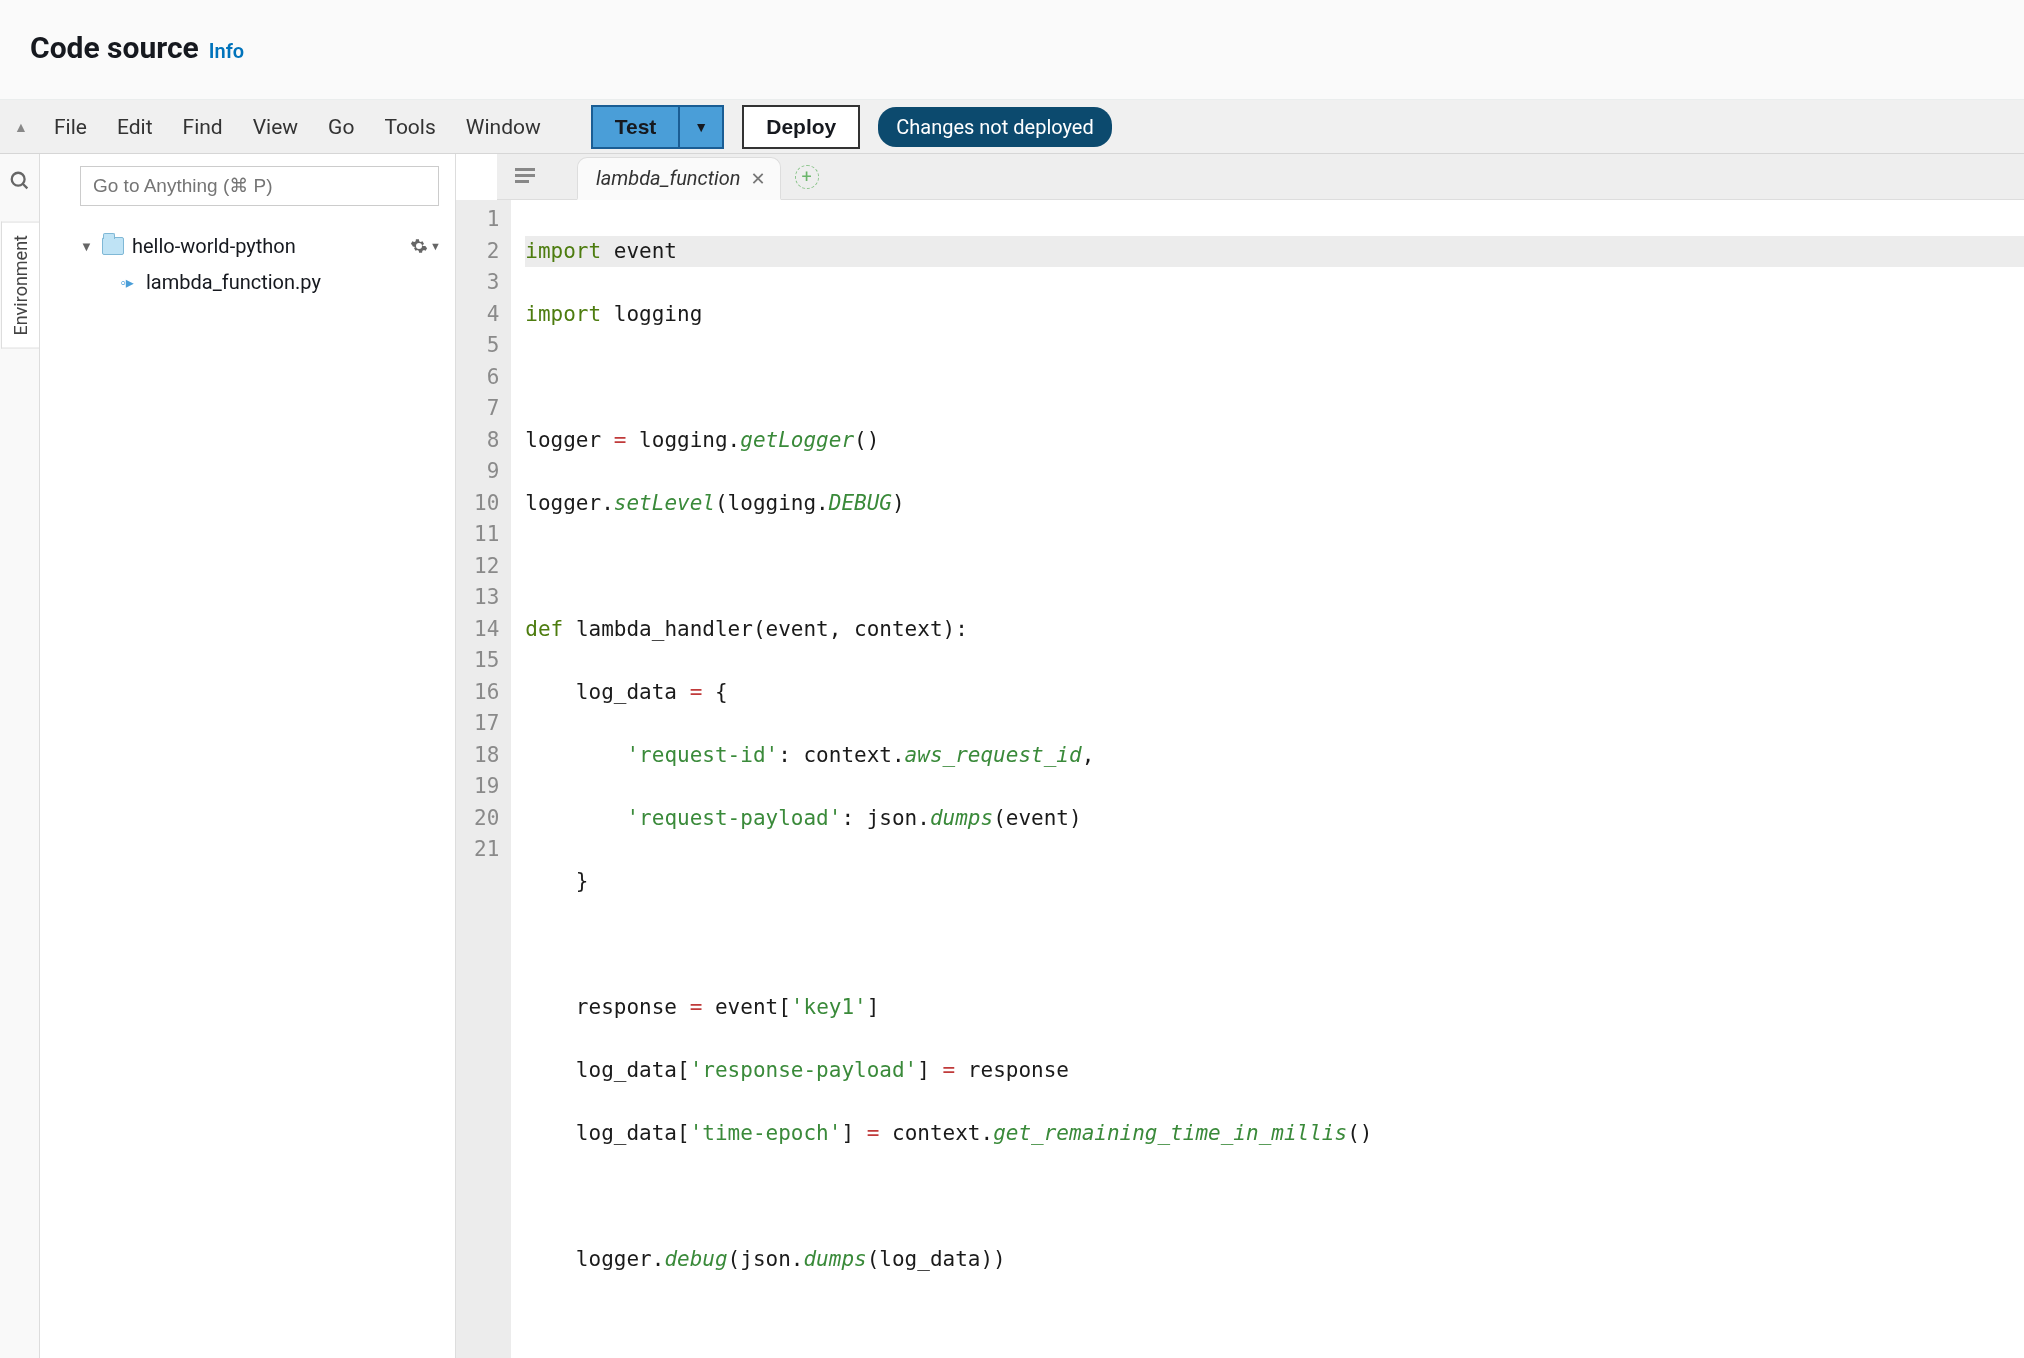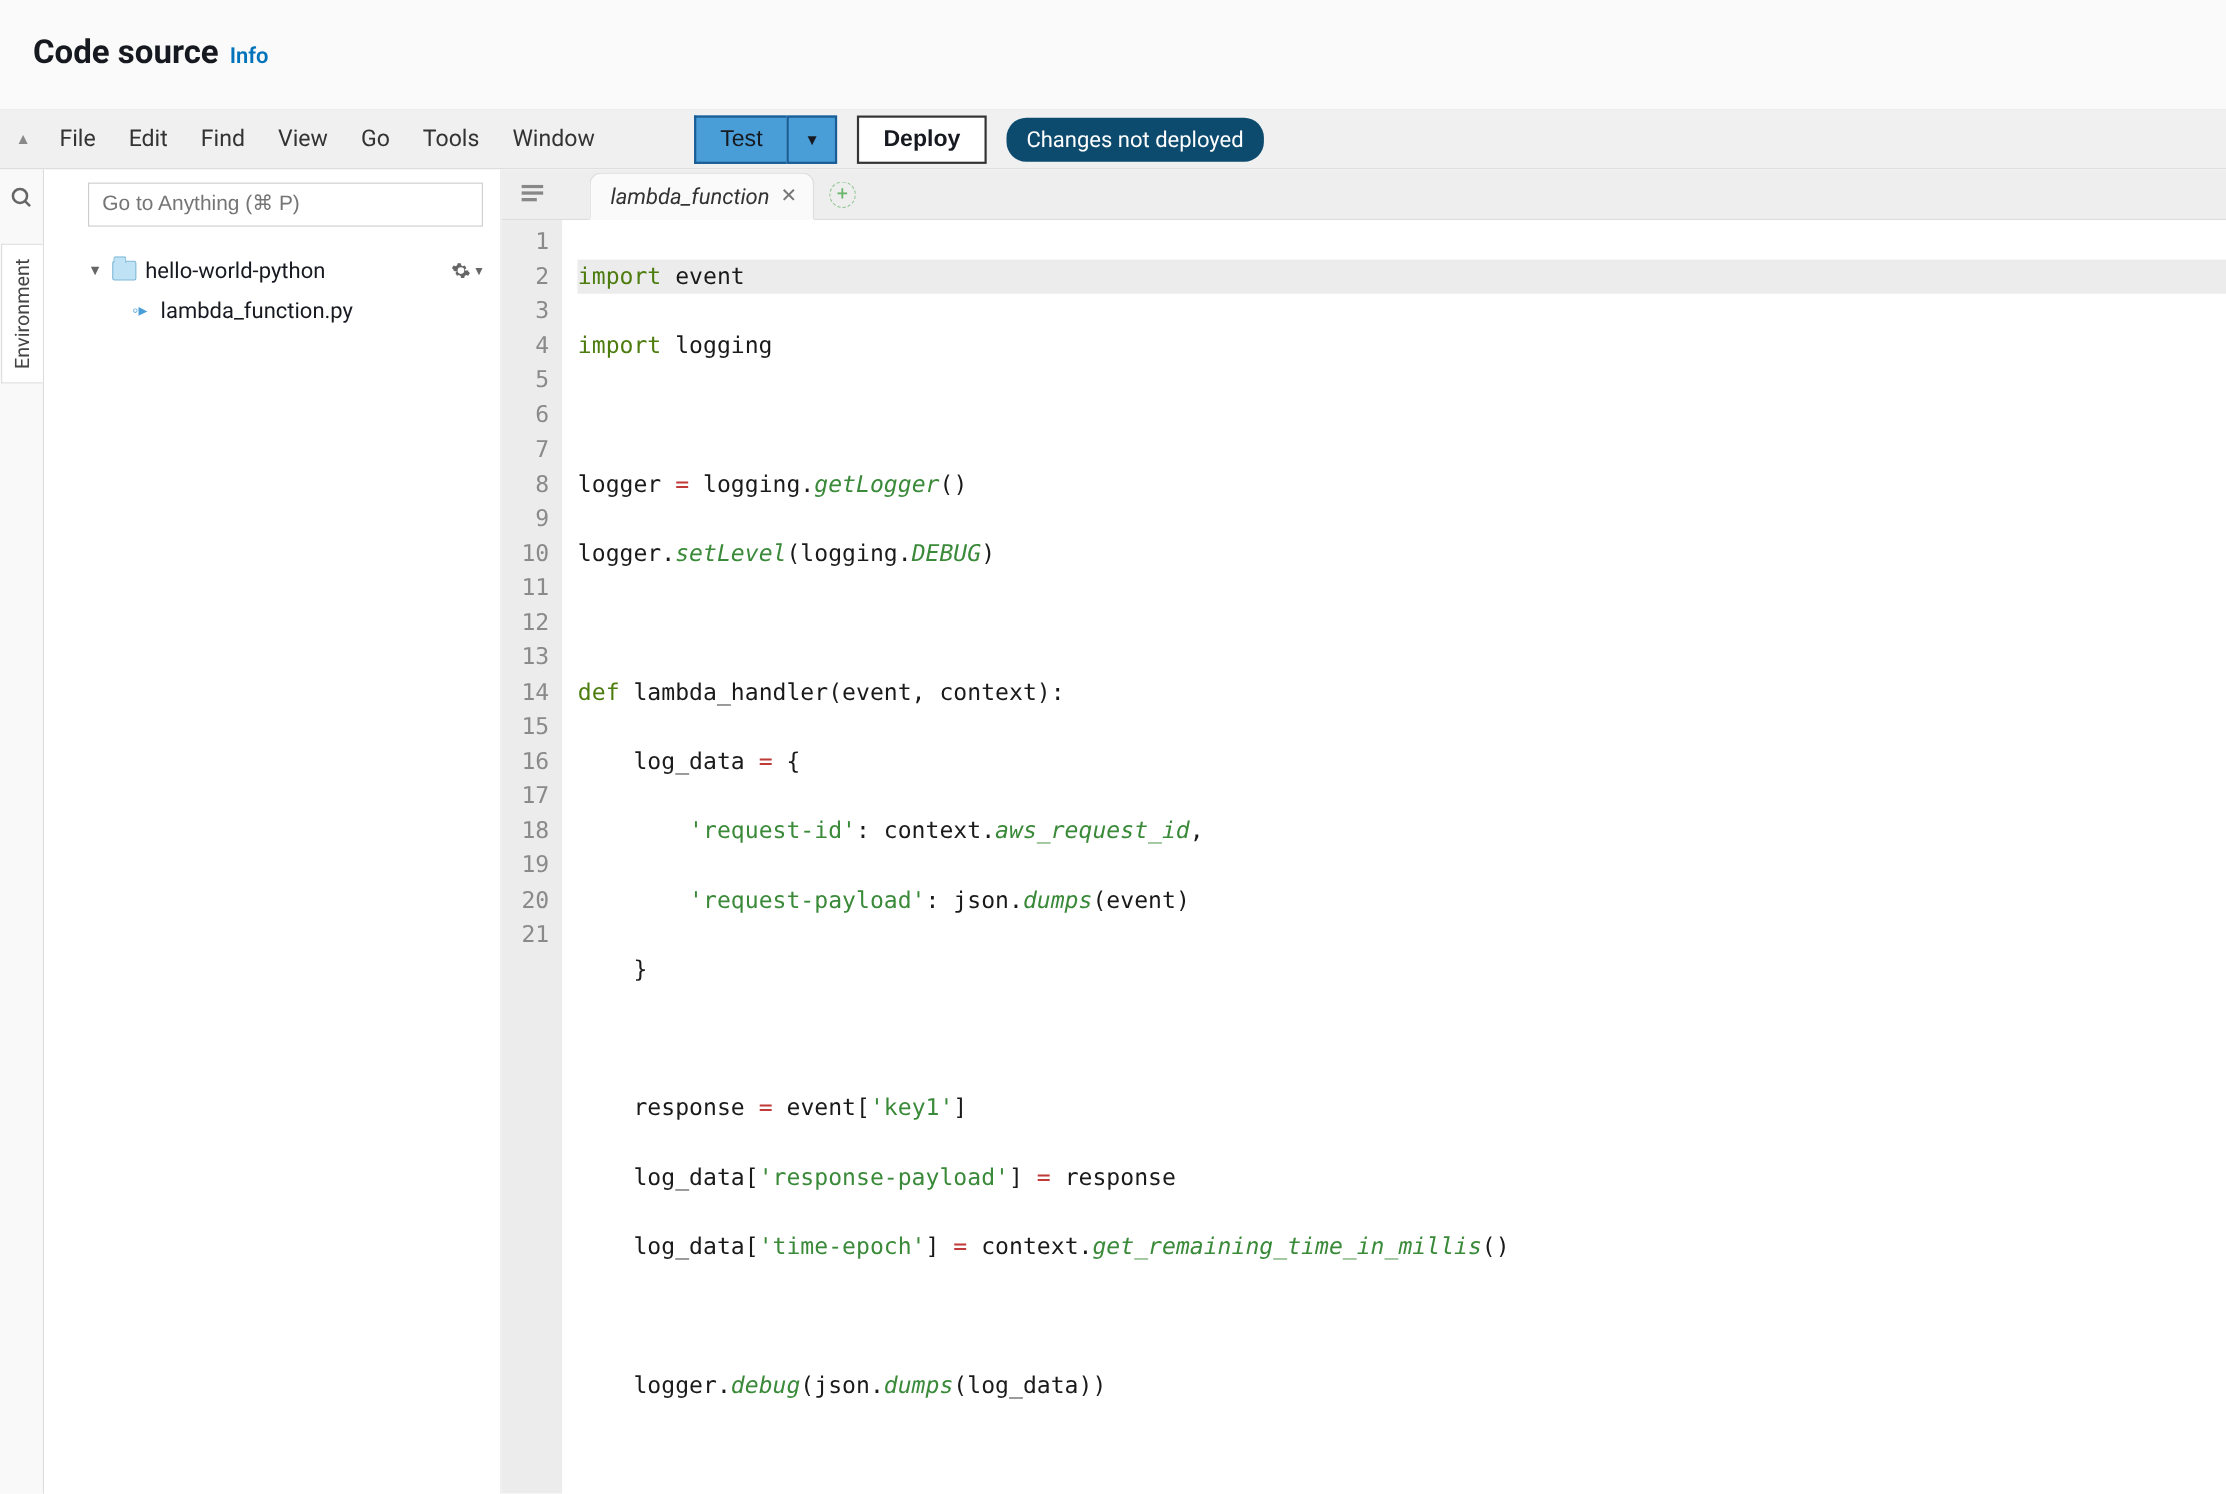--- a/index.html
+++ b/index.html
@@ -61,25 +61,24 @@
   align-items: center;
 }
 .btn-group {
   display: flex;
 }
 .btn-test {
   background: #4a9ed8;
   border: 2px solid #1a5d94;
   color: #16191f;
   font-size: 21px;
-  font-weight: 400;
+  font-weight: 700;
   padding: 8px 22px;
   cursor: pointer;
   border-right: none;
-  margin-left: 40px;
 }
 .btn-test-dropdown {
   background: #4a9ed8;
   border: 2px solid #1a5d94;
   color: #16191f;
   padding: 8px 14px;
   cursor: pointer;
   font-size: 14px;
 }
 .btn-deploy {
@@ -197,20 +196,21 @@
   flex-direction: column;
   background: #fff;
 }
 .tab-bar {
   height: 46px;
   background: #eeeeee;
   border-bottom: 1px solid #ddd;
   display: flex;
   align-items: flex-end;
   padding-left: 6px;
+  margin-left: 41px;
 }
 .tab-bar .collapse-icon {
   align-self: center;
   color: #777;
   font-size: 20px;
   margin: 0 12px;
   cursor:pointer;
 }
 .tab {
   background: #fafafa;

